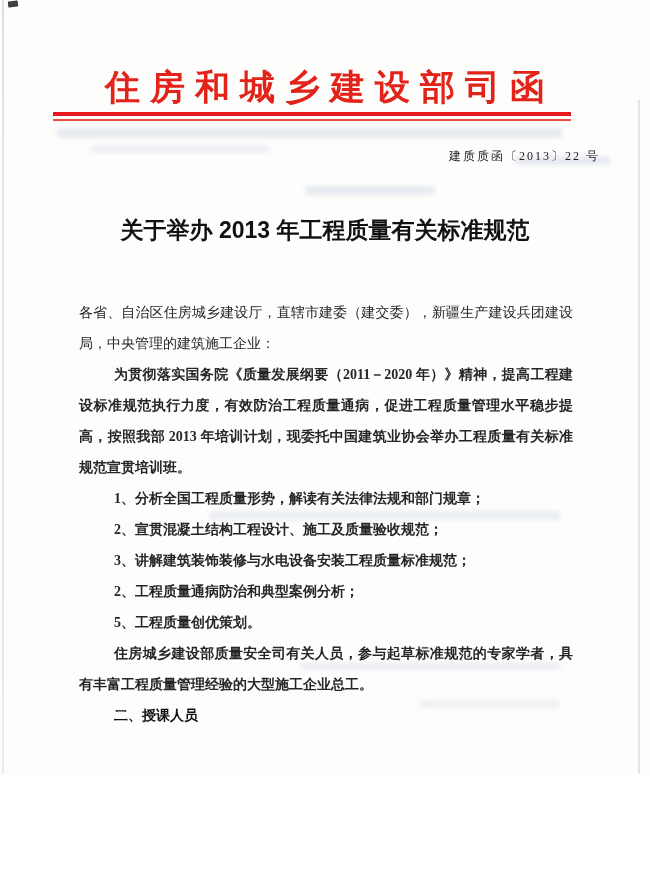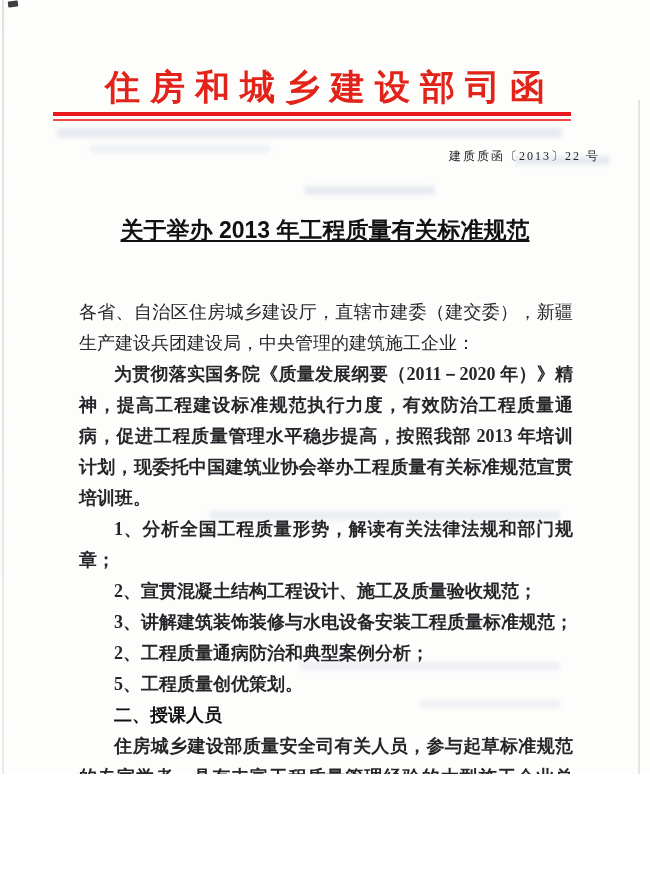--- a/index.html
+++ b/index.html
@@ -44,28 +44,28 @@
   .doc-number {
     position:absolute; top:148px; right:88px;
     font-size:12px; color:#222; letter-spacing:2px;
   }
 
   
   .title {
     position:absolute; top:213px; left:0; width:650px; margin:0;
     text-align:center; color:#111;
     font-family:"Liberation Sans", "DejaVu Sans", sans-serif;
-    font-size:23px; font-weight:700; line-height:35px;text-decoration:underline;
+    font-size:23px; font-weight:700; line-height:35px;
   }
   .title .line2 { letter-spacing:4px; }
 
   
   .body-text {
     position:absolute; top:297px; left:79px; width:494px;
-    font-size:18px; line-height:31px; color:#26262a;
+    font-size:14px; line-height:31px; color:#26262a;
     text-align:justify;
   }
   .body-text p { margin:0; }
   .indent { text-indent:35px;font-weight:bold; }
   .heading {
     font-weight:700; color:#101014;
     font-family:"Liberation Sans", "DejaVu Sans", sans-serif;
   }
 
   
@@ -103,22 +103,22 @@
   </h2>
 
   <main class="body-text">
     <p>各省、自治区住房城乡建设厅，直辖市建委（建交委），新疆生产建设兵团建设局，中央管理的建筑施工企业：</p>
     <p class="indent">为贯彻落实国务院《质量发展纲要（2011－2020 年）》精神，提高工程建设标准规范执行力度，有效防治工程质量通病，促进工程质量管理水平稳步提高，按照我部 2013 年培训计划，现委托中国建筑业协会举办工程质量有关标准规范宣贯培训班。</p>
     <p class="indent">1、分析全国工程质量形势，解读有关法律法规和部门规章；</p>
     <p class="indent">2、宣贯混凝土结构工程设计、施工及质量验收规范；</p>
     <p class="indent">3、讲解建筑装饰装修与水电设备安装工程质量标准规范；</p>
     <p class="indent">2、工程质量通病防治和典型案例分析；</p>
     <p class="indent">5、工程质量创优策划。</p>
+    <p class="indent">住房城乡建设部质量安全司有关人员，参与起草标准规范的专家学者，具有丰富工程质量管理经验的大型施工企业总工。</p>
     <p class="indent heading">二、授课人员</p>
-    <p class="indent">住房城乡建设部质量安全司有关人员，参与起草标准规范的专家学者，具有丰富工程质量管理经验的大型施工企业总工。</p>
   </main>
 
   <div class="rule-bottom">
     <div class="bar-thin"></div>
     <div class="bar-thick"></div>
   </div>
 
 </div>
 
 </body></html>

